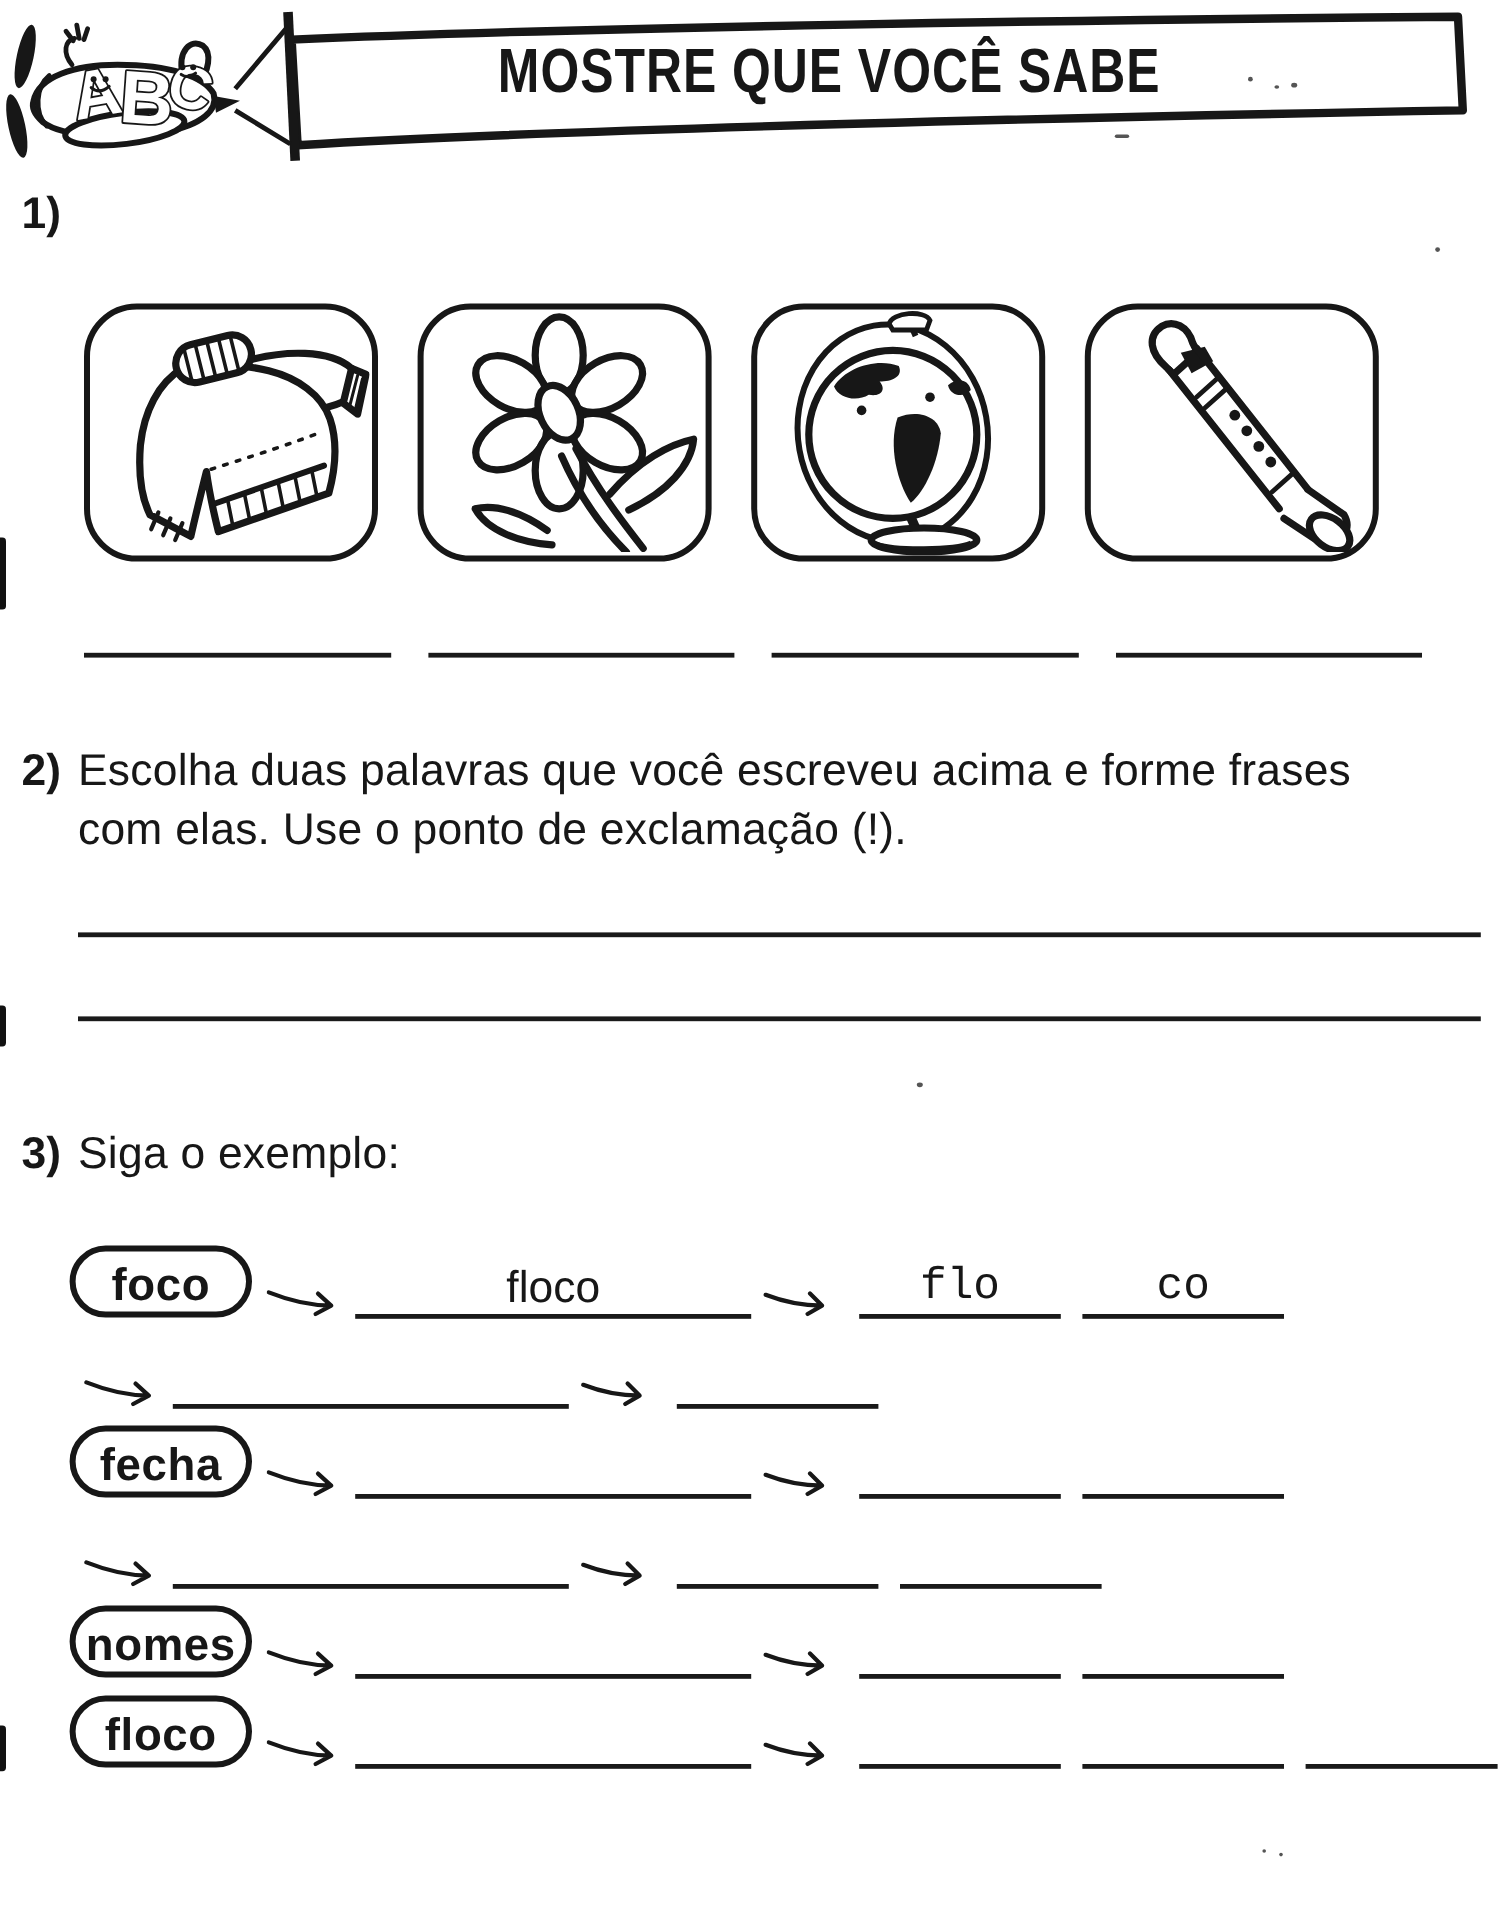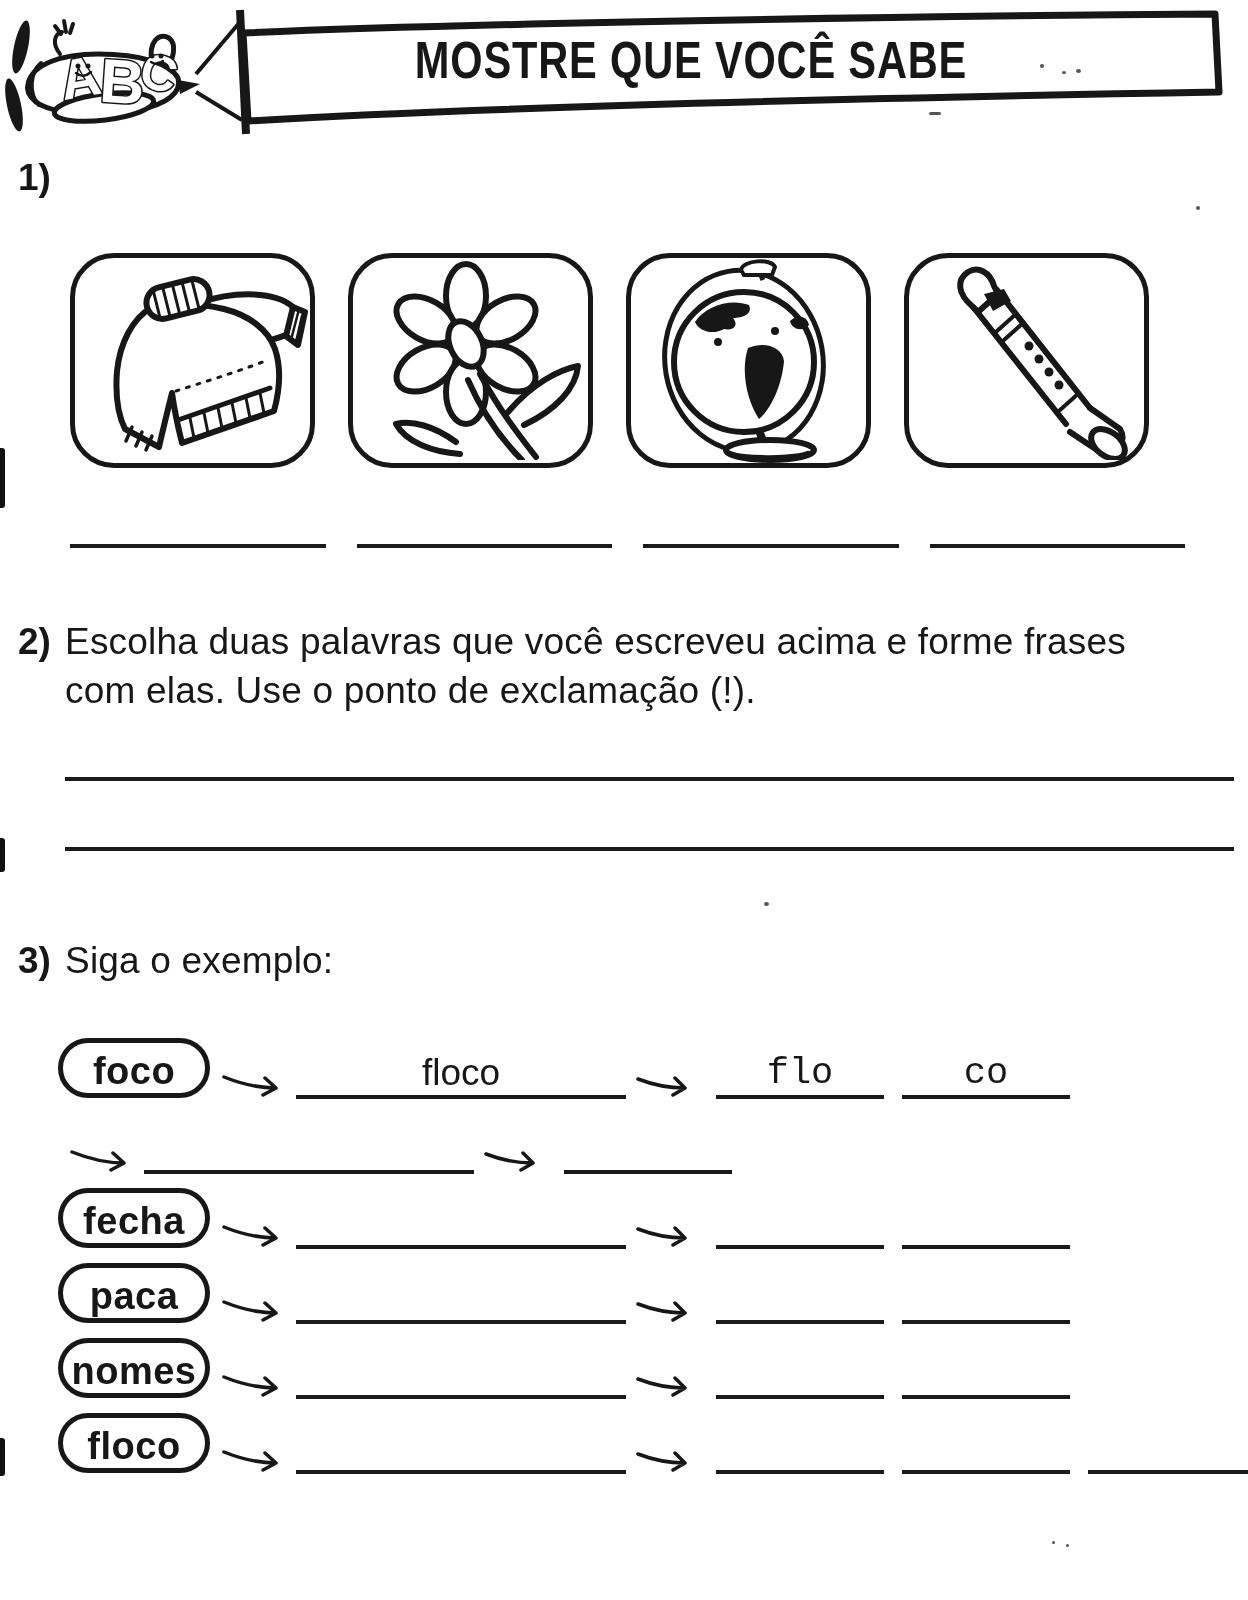--- a/index.html
+++ b/index.html
@@ -266,23 +266,20 @@
           </svg>
         <div class="wline long"><span class="ansx"></span></div>
         <svg class="arrow arrow2" viewBox="0 0 60 30">
             <path d="M2,12 C20,19 34,21 49,21 M49,21 L39,11 M49,21 L37,28" stroke="#171717" stroke-width="3.5" fill="none" stroke-linecap="round"></path>
           </svg>
         <div class="wline s"><span class="ansx"></span></div>
         <div class="wline s"><span class="ansx"></span></div>
       </div>
 
       <div class="q3row">
-        <div class="pill">
-            <span>paca</span>
-          </div>
         <svg class="arrow" viewBox="0 0 66 30">
             <path d="M2,10 C22,18 38,21 54,21 M54,21 L43,11 M54,21 L41,28" stroke="#171717" stroke-width="3.5" fill="none" stroke-linecap="round"></path>
           </svg>
         <div class="wline long"><span class="ansx"></span></div>
         <svg class="arrow arrow2" viewBox="0 0 60 30">
             <path d="M2,12 C20,19 34,21 49,21 M49,21 L39,11 M49,21 L37,28" stroke="#171717" stroke-width="3.5" fill="none" stroke-linecap="round"></path>
           </svg>
         <div class="wline s"><span class="ansx"></span></div>
         <div class="wline s"><span class="ansx"></span></div>
       </div>

